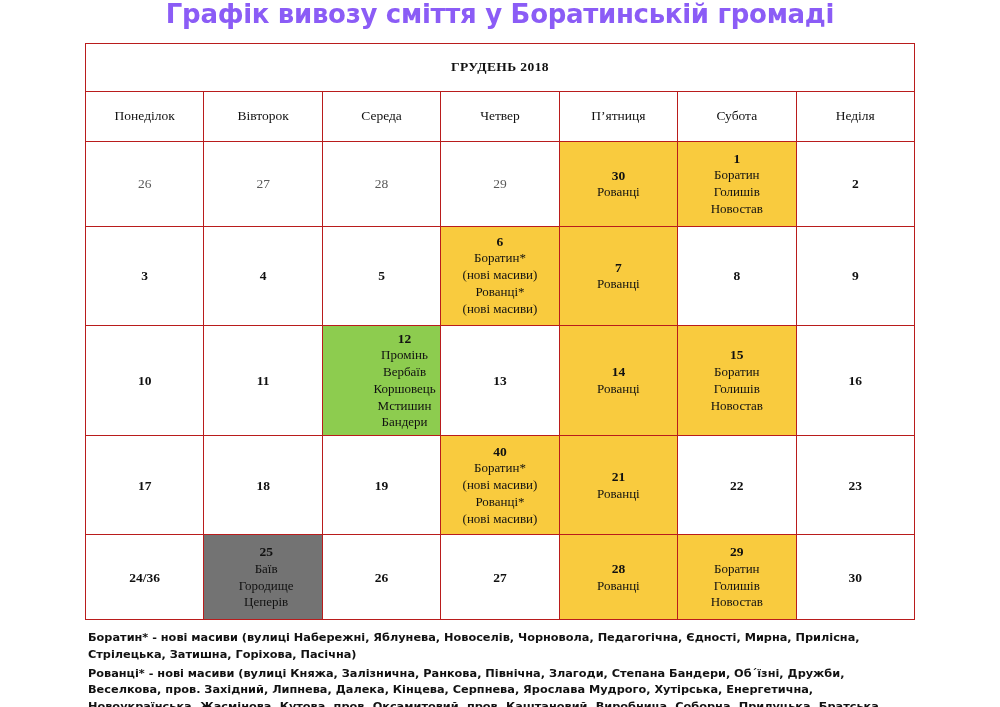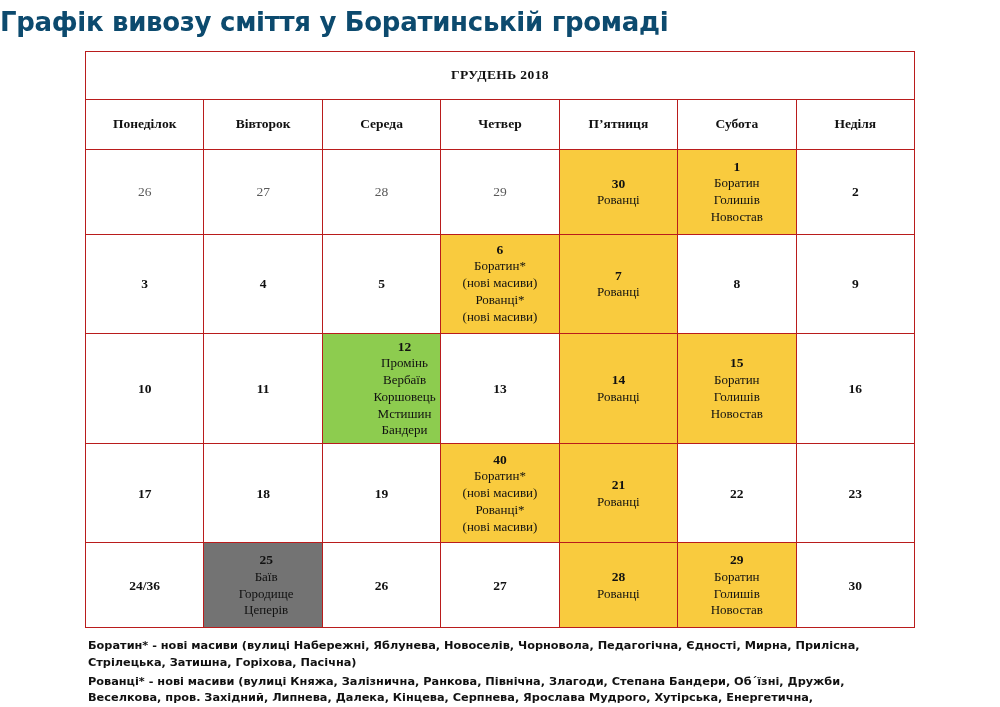--- a/index.html
+++ b/index.html
@@ -13,27 +13,26 @@
     font-family: "Liberation Sans", sans-serif;
     overflow: hidden;
   }
   .page {
     position: relative;
     width: 1000px;
     height: 707px;
     box-sizing: border-box;
   }
   .title {
-    text-align: left;
+    text-align: center;
     font-family: "DejaVu Sans", sans-serif;
     font-weight: bold;
     font-size: 26px;
-    color: #0c4a6e;
+    color: #8b5cf6;
     letter-spacing: -0.3px;
-    padding-top: 8px;
     line-height: 1.1;
   }
   .cal-wrap {
     margin: 14px auto 0 auto;
     width: 830px;
   }
   table.cal {
     border-collapse: collapse;
     width: 830px;
     table-layout: fixed;
@@ -47,21 +46,21 @@
   }
   .month-head {
     height: 45px;
     font-weight: bold;
     font-size: 13.5px;
     letter-spacing: 0.4px;
     background: #ffffff;
   }
   .dow {
     height: 47px;
-    font-weight: bold;
+    font-weight: normal;
     font-size: 13.5px;
     background: #ffffff;
   }
   .daycell {
     height: 76px;
     padding: 4px 2px;
     font-size: 13.5px;
     line-height: 1.28;
   }
   .daycell.tall { height: 90px; }

